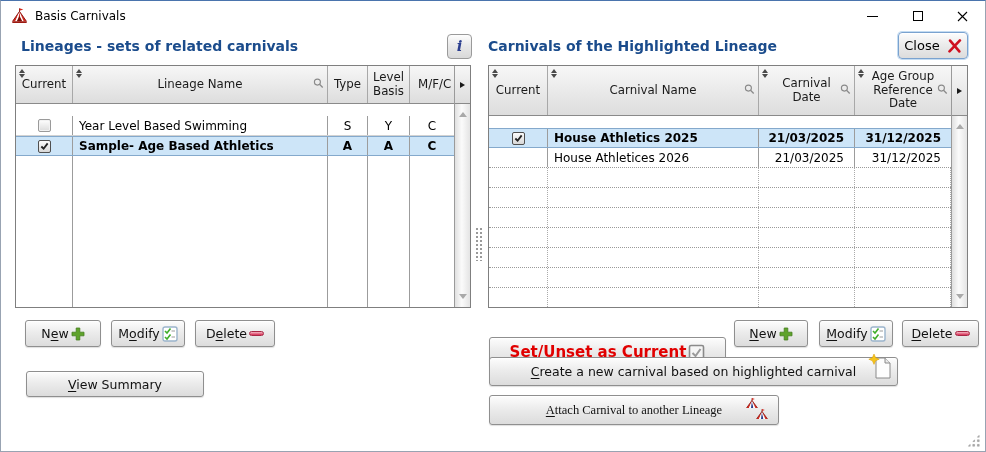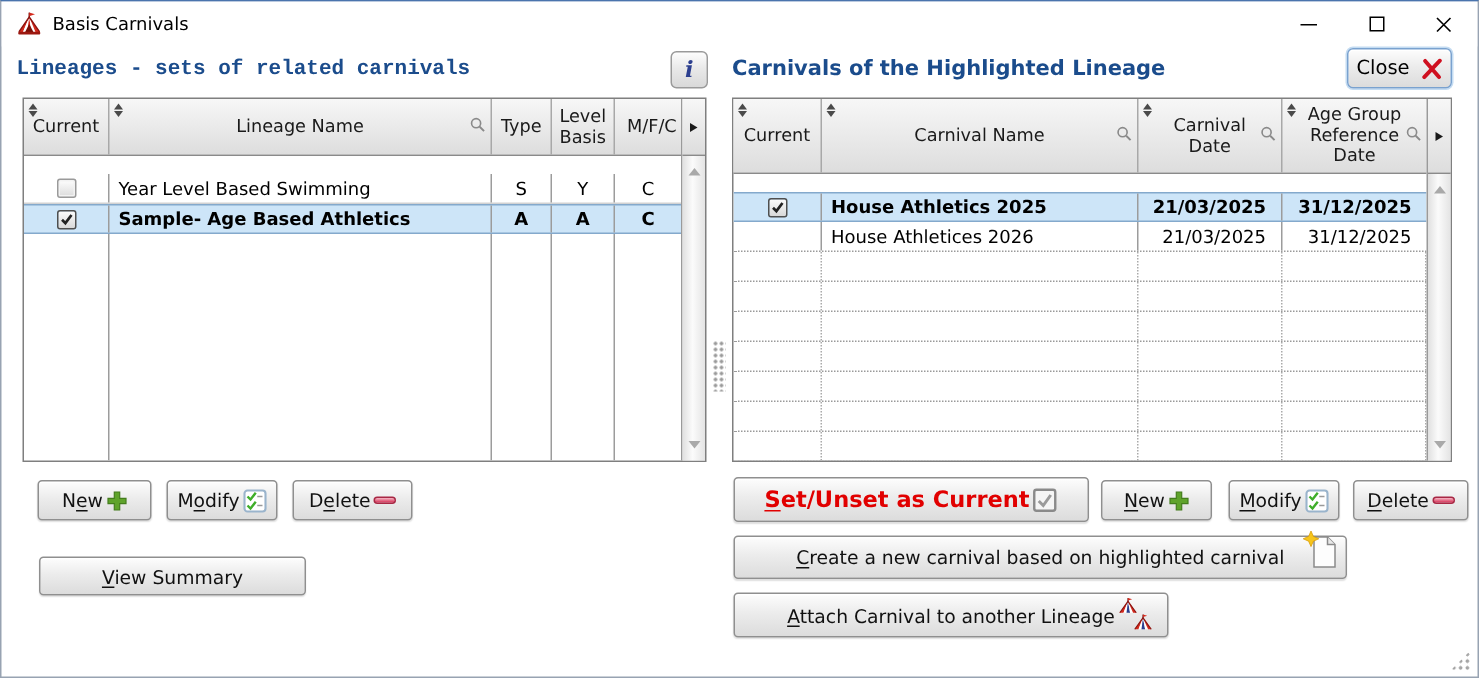--- a/index.html
+++ b/index.html
@@ -11,21 +11,21 @@
   
   .titlebar{position:absolute;left:0;top:0;width:100%;height:30px;display:flex;align-items:center;background:#fff;}
   .titlebar .app-icon{margin-left:10px;width:17px;height:17px;flex:0 0 auto;}
   .titlebar .title{margin-left:7px;font-size:12px;color:#000;}
   .win-controls{position:absolute;right:0;top:0;height:30px;display:flex;}
   .win-btn{width:45px;height:30px;display:flex;align-items:center;justify-content:center;cursor:pointer;}
   .min-glyph{width:11px;height:1px;background:#000;}
   .max-glyph{width:10px;height:10px;border:1px solid #000;background:#fff;}
   
   .panel-title{position:absolute;top:37px;font-size:14px;font-weight:bold;color:#1b4c8c;}
-  .panel-title.left{left:10px;font-family:Liberation Mono, monospace;}
+  .panel-title.left{left:20px;}
   .panel-title.right{left:487px;}
   .info-btn{position:absolute;left:446px;top:33px;width:25px;height:25px;
     background:linear-gradient(#fdfdfd,#e9e9e9 45%,#d9d9d9);border:1px solid #9a9a9a;border-radius:4px;
     display:flex;align-items:center;justify-content:center;cursor:pointer;}
   .info-i{font-family:"DejaVu Serif","Liberation Serif",serif;font-style:italic;font-weight:bold;
     font-size:15px;color:#2c3f8f;line-height:1;}
   .close-btn{position:absolute;left:897px;top:31px;width:70px;height:27px;
     display:flex;align-items:center;justify-content:center;gap:7px;
     background:linear-gradient(#fdfdfd,#ececec 45%,#dcdcdc);
     border:1px solid #7aa2cf;border-radius:4px;box-shadow:0 0 0 1px #c4dcf2, inset 0 1px 0 #fff;
@@ -371,21 +371,21 @@
       </svg>
   </button>
   <button class="btn" style="left:194px;top:319px;width:80px;height:27px;">
     <span><span>D</span><u>e</u><span>lete</span></span>
     <span class="minus-pill"></span>
   </button>
   <button class="btn" style="left:25px;top:370px;width:178px;height:26px;">
     <span><span></span><u>V</u><span>iew Summary</span></span>
   </button>
 
-  <button class="btn btn-setunset" style="left:488px;top:317px;width:237px;height:30px;">
+  <button class="btn btn-setunset" style="left:488px;top:336px;width:237px;height:30px;">
     <span><span></span><u>S</u><span>et/Unset as Current</span></span>
     <svg width="17" height="17" viewBox="0 0 17 17">
         <rect x="1.5" y="1.5" width="14" height="14" rx="1.5" fill="#f5f5f5" stroke="#8a8a8a" stroke-width="1.6"></rect>
         <path d="M4.5 9 l3 3 5-7" stroke="#9a9a9a" stroke-width="2" fill="none"></path>
       </svg>
   </button>
   <button class="btn" style="left:733px;top:319px;width:74px;height:27px;">
     <span><span></span><u>N</u><span>ew</span></span>
     <svg width="14" height="14" viewBox="0 0 14 14">
         <path d="M5.2 1 h3.6 v4.2 h4.2 v3.6 h-4.2 v4.2 h-3.6 v-4.2 h-4.2 v-3.6 h4.2 z" fill="#5fa32b" stroke="#447d1d" stroke-width="0.8"></path>
@@ -409,21 +409,21 @@
   <button class="btn" style="left:488px;top:356px;width:409px;height:29px;overflow:visible;">
     <span><span></span><u>C</u><span>reate a new carnival based on highlighted carnival</span></span>
     <span class="create-icon-wrap">
       <svg width="24" height="26" viewBox="0 0 24 26">
         <path d="M8 4 h9 l5 5 v15 h-14 z" fill="#fdfdfd" stroke="#8a8a8a"></path>
         <path d="M17 4 v5 h5" fill="#e9e9e9" stroke="#8a8a8a"></path>
         <polygon points="6,0 7.6,3.6 11.2,5.2 7.6,6.8 6,10.4 4.4,6.8 0.8,5.2 4.4,3.6" fill="#f6c51c" stroke="#d89a00" stroke-width="0.5"></polygon>
       </svg>
     </span>
   </button>
-  <button class="btn" style="left:488px;top:394px;width:290px;height:30px;overflow:visible;">
+  <button class="btn" style="left:488px;top:394px;width:290px;height:30px;overflow:visible;font-family:Liberation Serif, serif;">
     <span><span></span><u>A</u><span>ttach Carnival to another Lineage</span></span>
     <span class="icon-right-abs" style="right:8px;top:58%;">
       <svg width="26" height="24" viewBox="0 0 26 24">
         <g>
           <rect x="7.6" y="0.2" width="0.8" height="2.6" fill="#7a1410"></rect>
           <polygon points="8,0.1 10.8,1 8,1.9" fill="#d42a1e"></polygon>
           <polygon points="8,2.4 2.5,10 5,10" fill="#d42a1e"></polygon>
           <polygon points="8,2.4 5,10 7,10" fill="#ffffff"></polygon>
           <polygon points="8,2.4 7,10 9.4,10" fill="#2b3f8f"></polygon>
           <polygon points="8,2.4 9.4,10 11.4,10" fill="#ffffff"></polygon>

